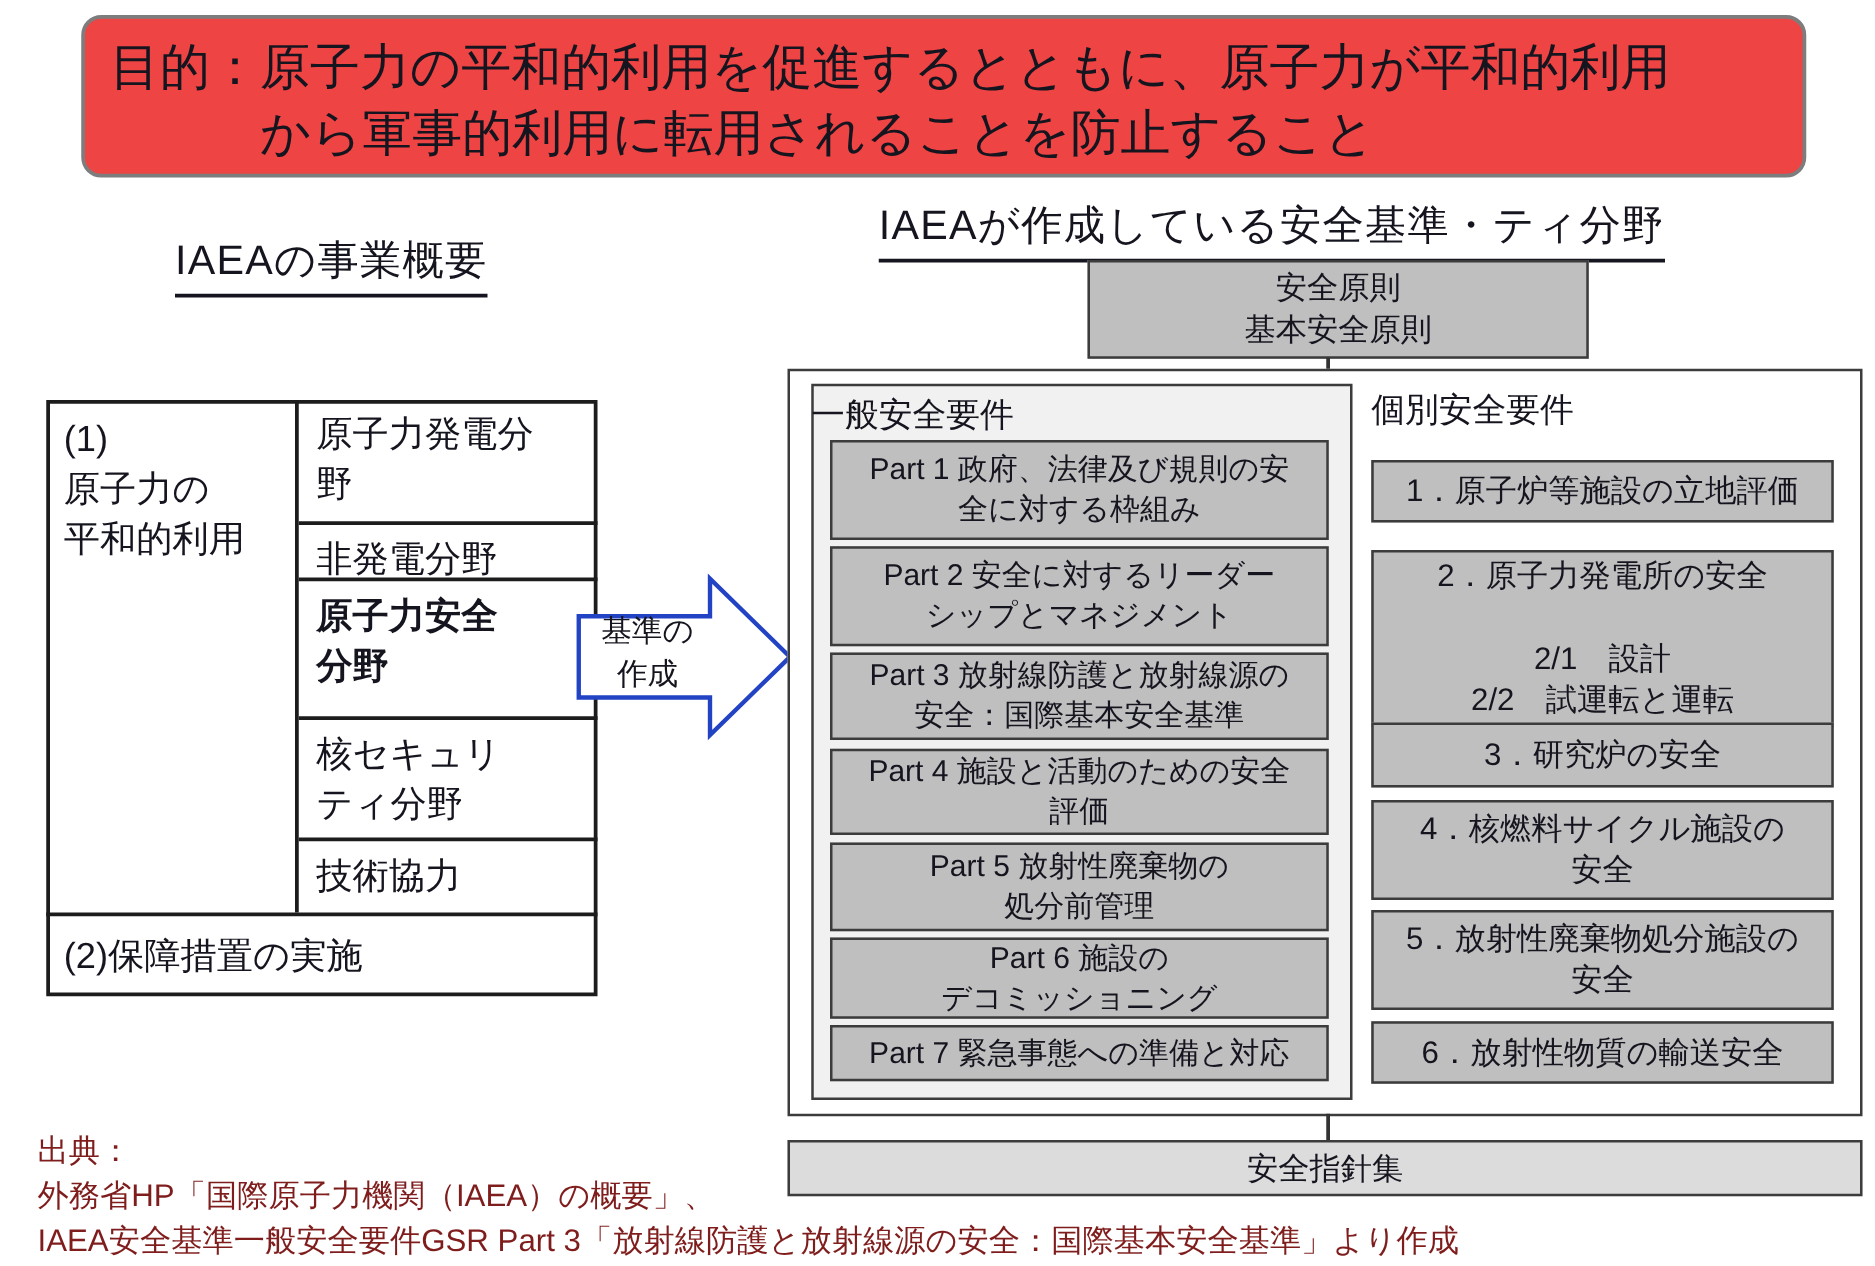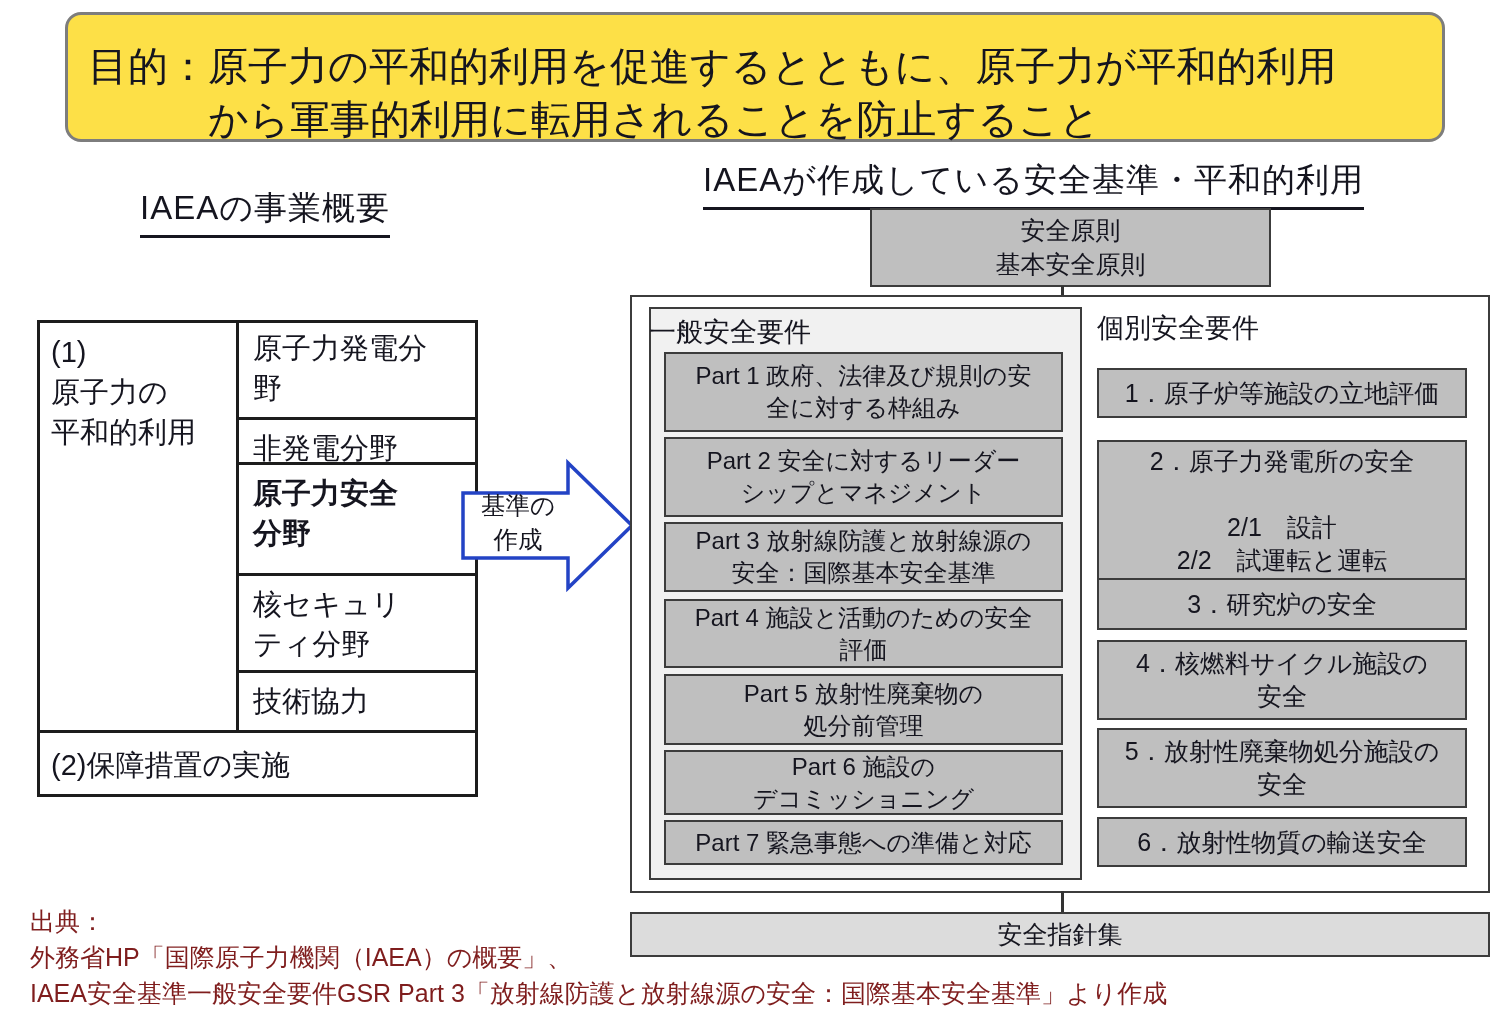--- a/index.html
+++ b/index.html
@@ -4,21 +4,21 @@
 <style>
   html,body{margin:0;padding:0;background:#ffffff;}
   .canvas{
     position:relative;width:1500px;height:1013px;background:#fff;overflow:hidden;
     font-family:"Liberation Sans",sans-serif;color:var(--text,#15151f);
   }
   
   .purpose-box{
     position:absolute;left:65px;top:12px;width:1380px;height:130px;box-sizing:border-box;
     border:3px solid var(--title_border_gray,#7d7d7d);border-radius:16px;
-    padding:25px 18px 0 20px;font-size:40px;line-height:1.33;background:#fde047;
+    padding:13px 18px 0 20px;font-size:40px;line-height:1.33;background:#ef4444;
   }
   .purpose-line2{margin-left:120px;}
   
   .section-title{
     position:absolute;font-size:33px;letter-spacing:1px;
     border-bottom:3px solid #15151f;padding-bottom:4px;white-space:nowrap;
   }
   .left-title{left:140px;top:186px;}
   .right-title{left:703px;top:158px;}
   
@@ -86,21 +86,21 @@
 <body>
 
 <div class="canvas">
 
   <div class="purpose-box">
     <div>目的：原子力の平和的利用を促進するとともに、原子力が平和的利用</div>
     <div class="purpose-line2">から軍事的利用に転用されることを防止すること</div>
   </div>
 
   <div class="section-title left-title">IAEAの事業概要</div>
-  <div class="section-title right-title">IAEAが作成している安全基準・平和的利用</div>
+  <div class="section-title right-title">IAEAが作成している安全基準・ティ分野</div>
 
   <div class="cell tbl-outer"></div>
   <div class="cell tbl-group1">(1)
 原子力の
 平和的利用</div>
   <div class="cell tbl-row row0">原子力発電分
 野</div>
   <div class="cell tbl-row row1">非発電分野</div>
   <div class="cell tbl-row row2">原子力安全
 分野</div>

